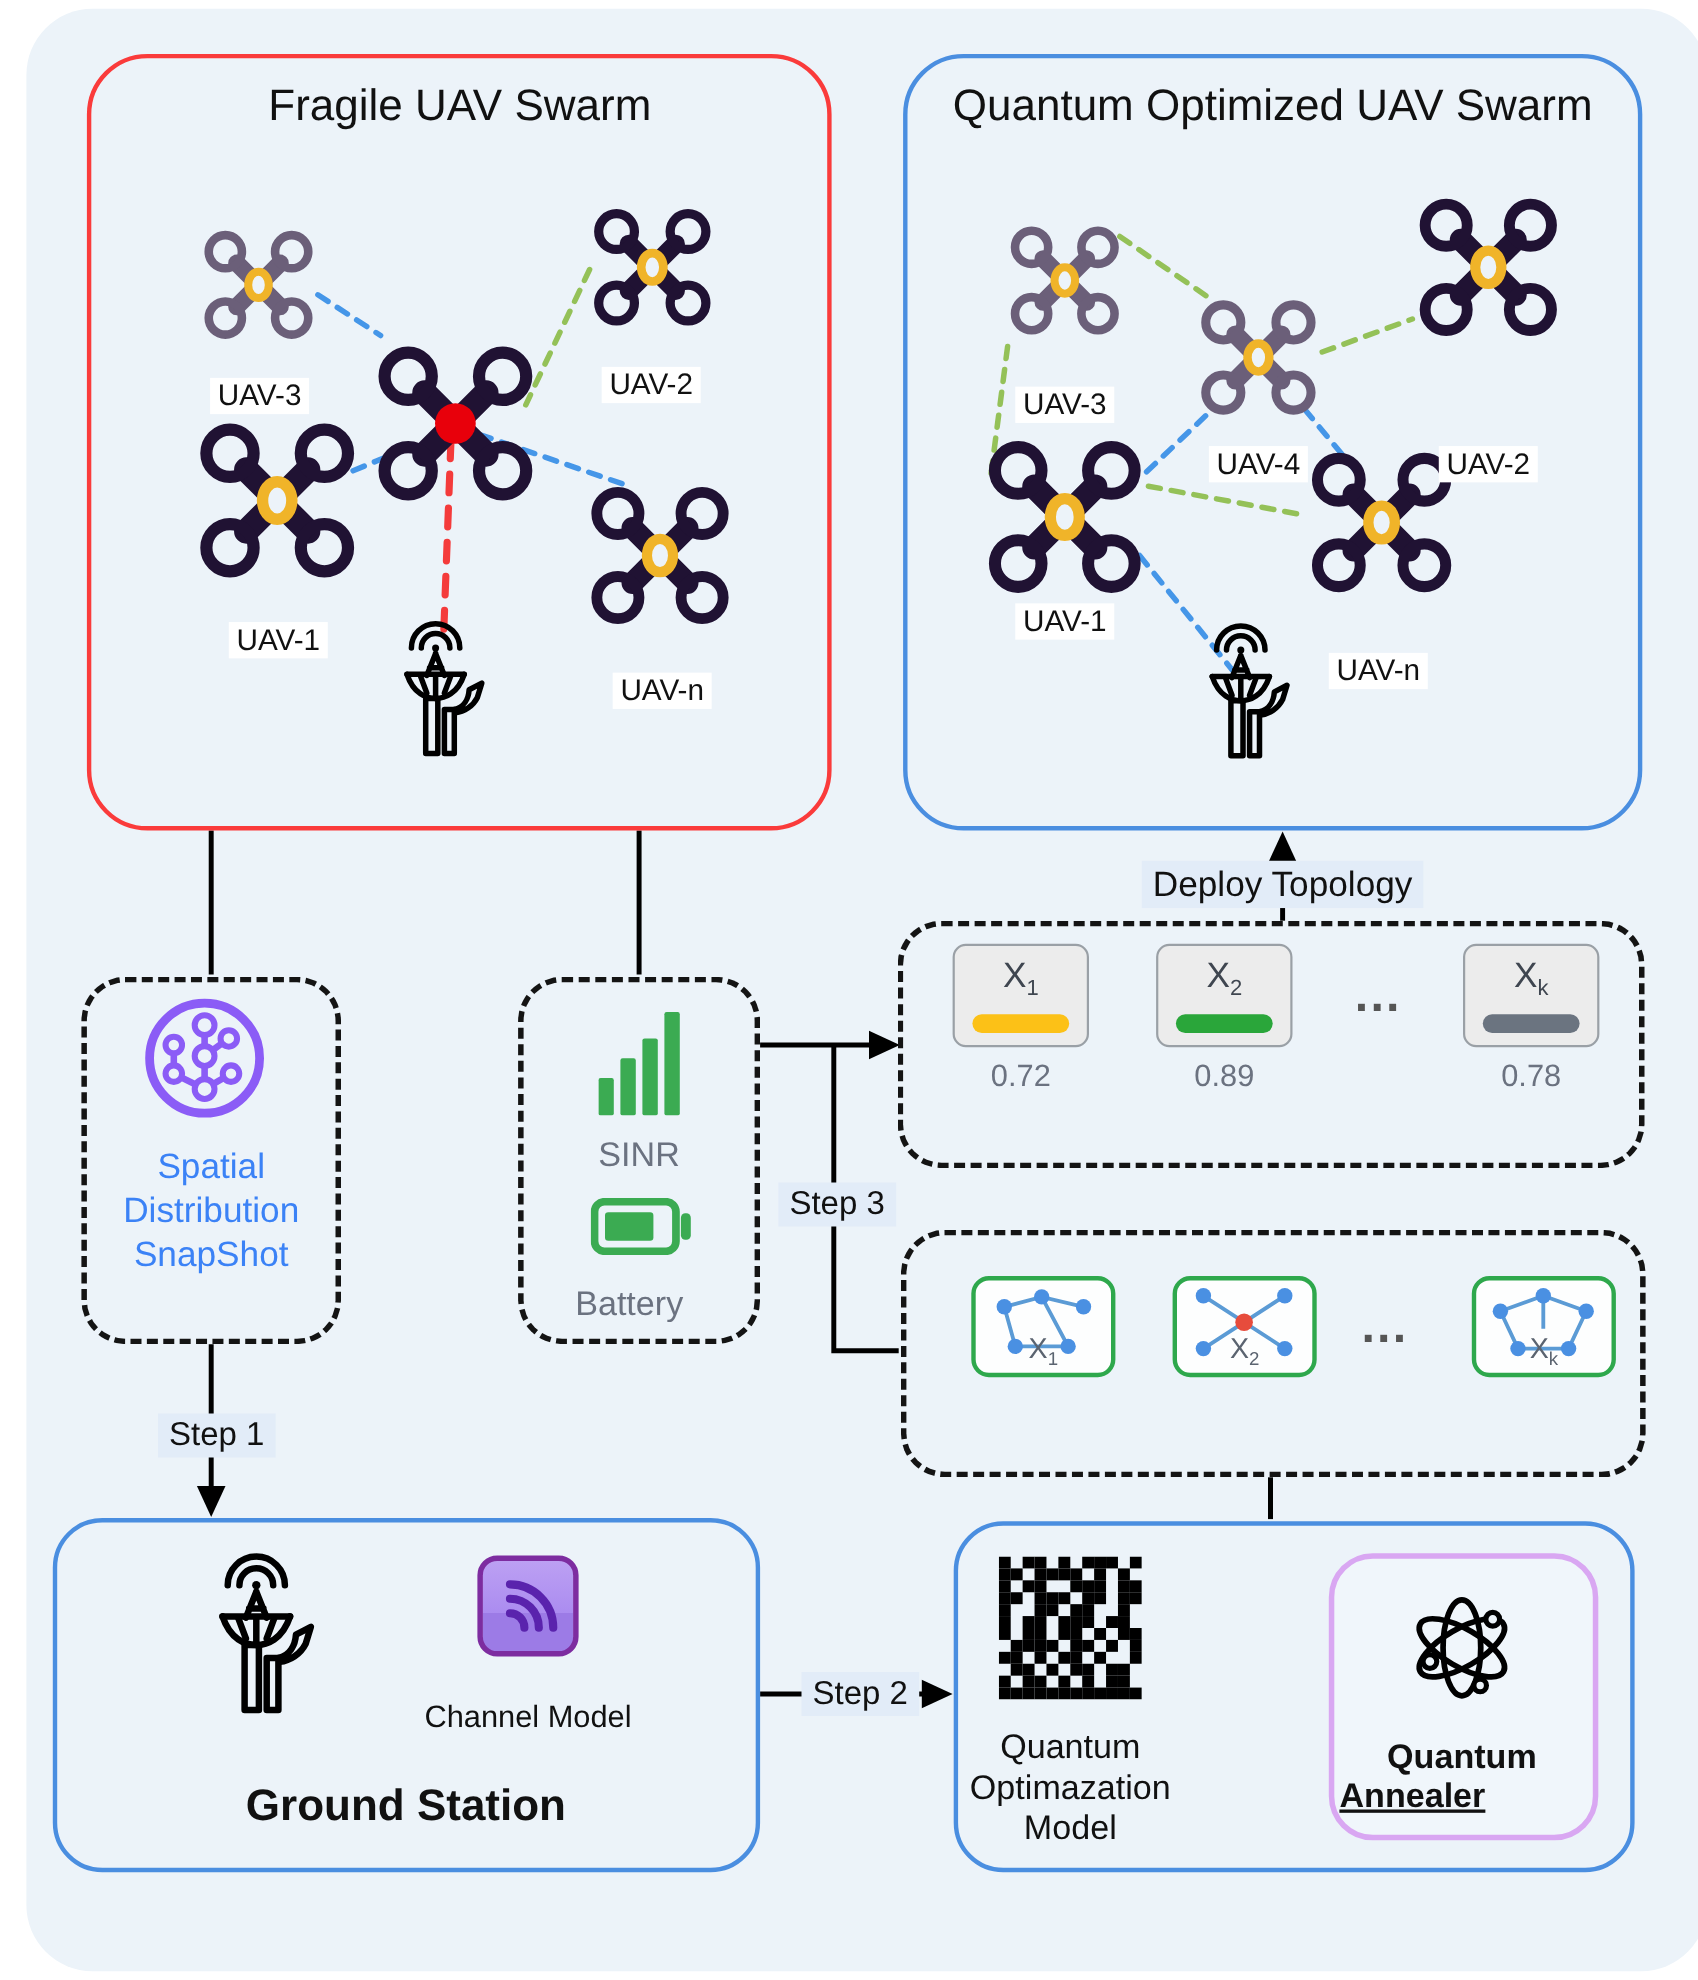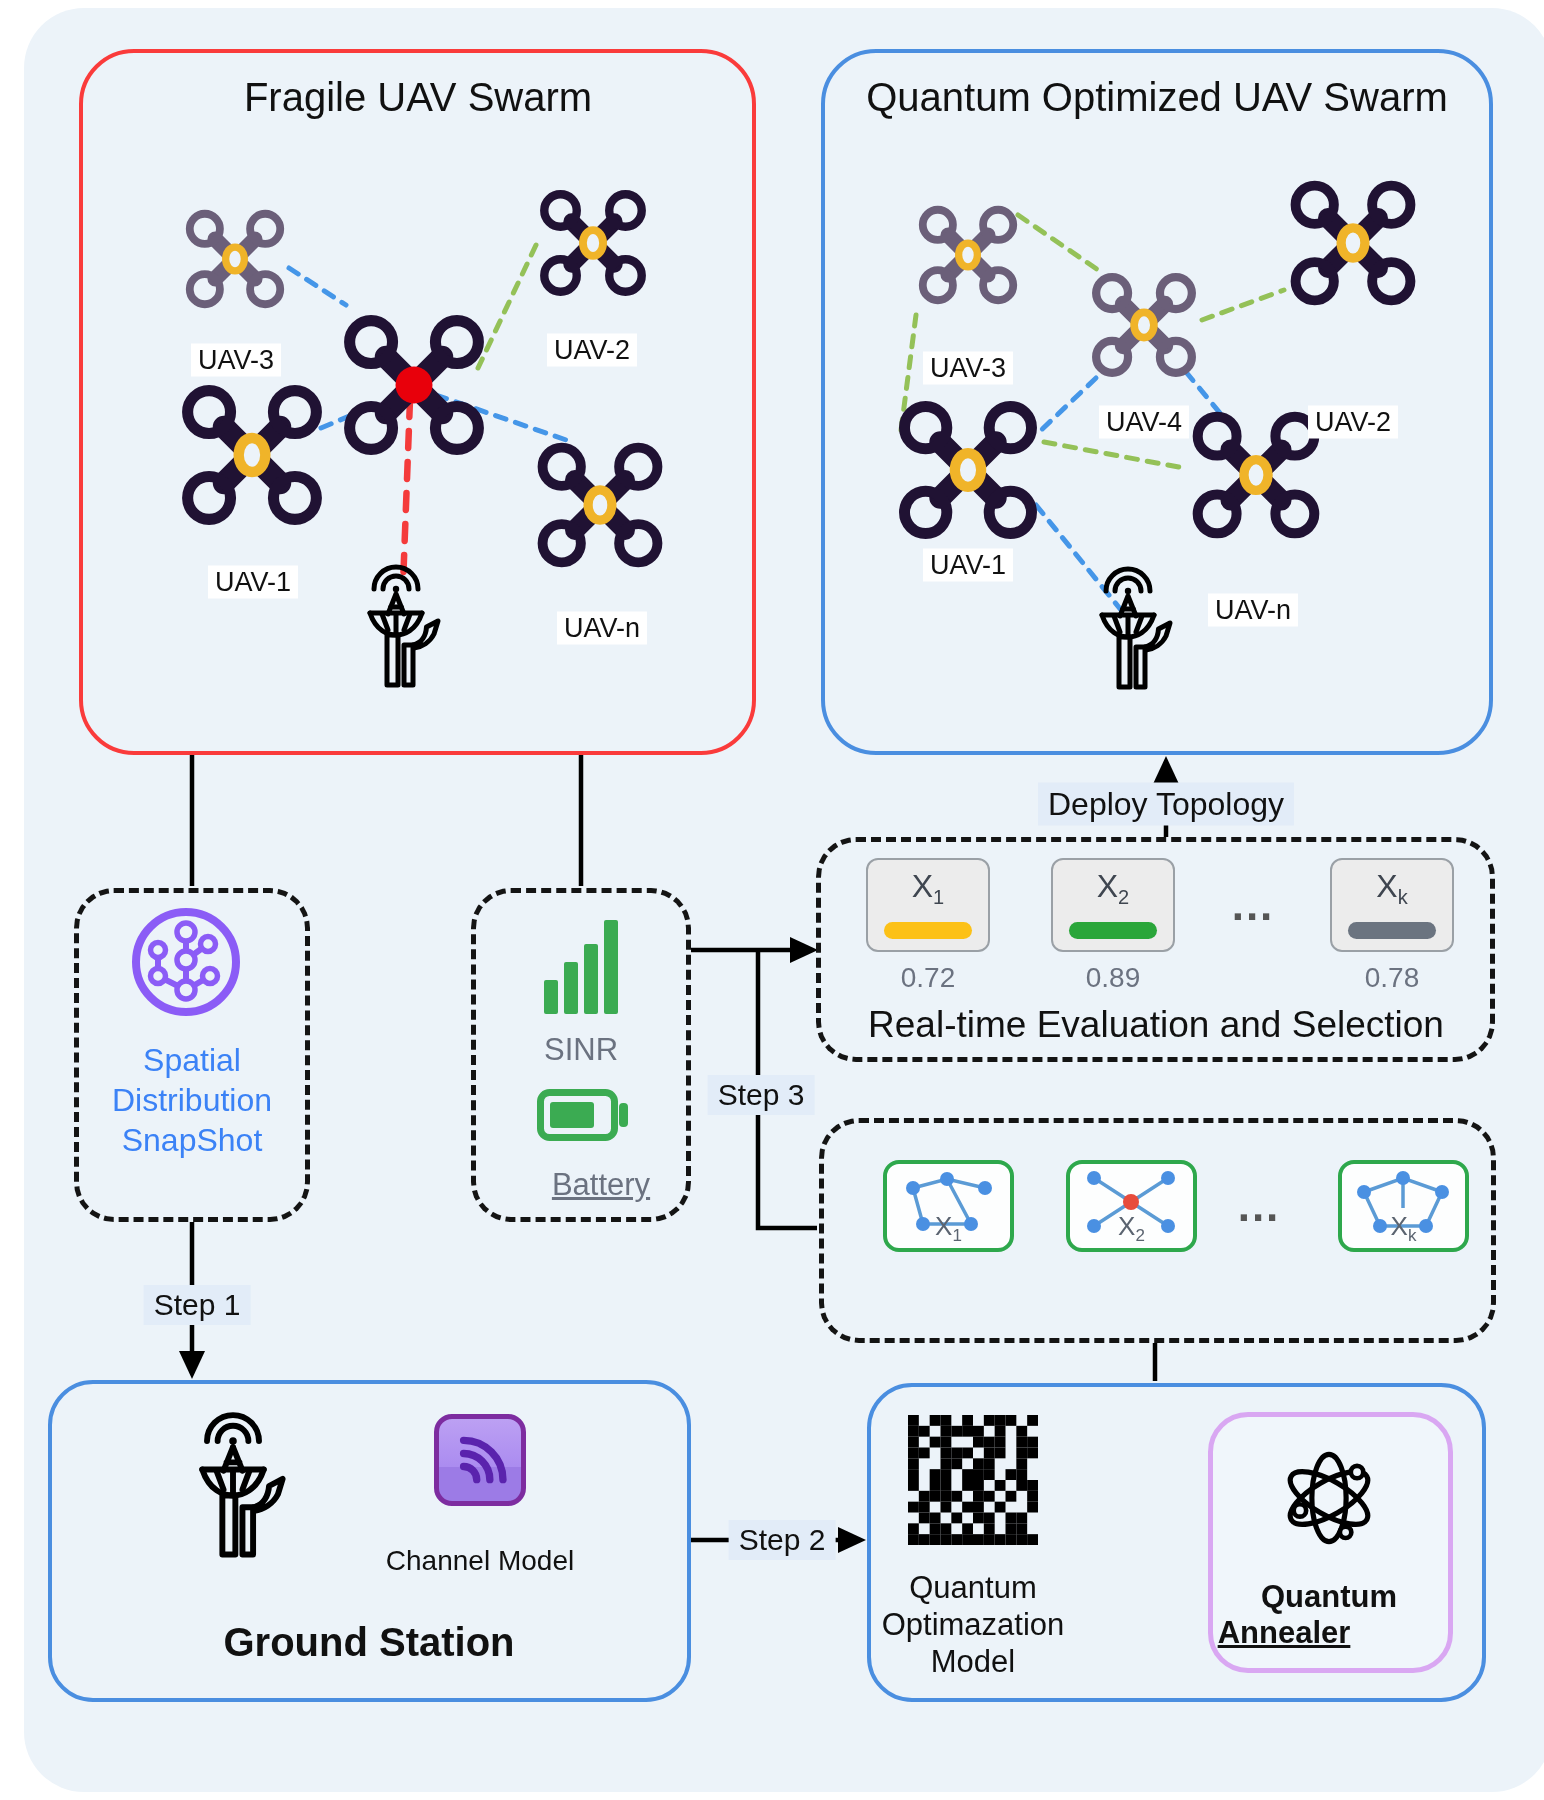--- a/index.html
+++ b/index.html
@@ -204,21 +204,21 @@
       <rect x="40" y="24" width="14" height="70" rx="2"></rect>
       <rect x="60" y="0" width="14" height="94" rx="2"></rect>
     </g>
   </svg>
   <div class="gray-label ctr" style="left:565px;top:1050px;">SINR</div>
   <svg class="icon" style="left:521px;top:1089px;width:92px;height:52px;" viewBox="0 0 92 52">
     <rect x="3.5" y="3.5" width="74" height="45" rx="9" stroke="#3bab52" stroke-width="7" fill="none"></rect>
     <rect x="13" y="13" width="44" height="26" rx="3" fill="#3bab52"></rect>
     <rect x="82" y="14" width="9" height="24" rx="4" fill="#3bab52"></rect>
   </svg>
-  <div class="gray-label ctr" style="left:585px;top:1185px;text-decoration:underline;">Battery</div>
+  <div class="gray-label ctr" style="left:556px;top:1185px;">Battery</div>
 
   <div class="step-label ctr" style="left:1150px;top:804px;font-size:32px;">Deploy Topology</div>
   <div class="step-label ctr" style="left:181px;top:1305px;">Step 1</div>
   <div class="step-label ctr" style="left:766px;top:1540px;">Step 2</div>
   <div class="step-label ctr" style="left:745px;top:1095px;">Step 3</div>
 
   <div class="box dashed" style="left:800px;top:837px;width:679px;height:225px;"></div>
   <div class="eval-card" style="left:850px;top:858px;">
     <span class="xl"><span>X</span><sub>1</sub></span>
     <div class="eval-bar bar-yellow"></div>
@@ -228,21 +228,20 @@
     <div class="eval-bar bar-green"></div>
   </div>
   <div class="dots ctr" style="left:1237px;top:905px;">...</div>
   <div class="eval-card" style="left:1314px;top:858px;">
     <span class="xl"><span>X</span><sub>k</sub></span>
     <div class="eval-bar bar-gray"></div>
   </div>
   <div class="value ctr" style="left:912px;top:978px;">0.72</div>
   <div class="value ctr" style="left:1097px;top:978px;">0.89</div>
   <div class="value ctr" style="left:1376px;top:978px;">0.78</div>
-  <div class="big-label ctr" style="left:1140px;top:1025px;">Real-time Evaluation and Selection</div>
 
   <div class="box dashed" style="left:803px;top:1118px;width:677px;height:225px;"></div>
   <div class="cand-card" style="left:867px;top:1160px;">
     <svg width="123" height="84" viewBox="0 0 123 84">
       <g stroke="#5b9bd5" stroke-width="3.5" fill="none">
         <path d="M26 24 L60 15 L98 24 M26 24 L36 60 L84 60 L60 15"></path>
       </g>
       <g fill="#4a90e2">
         <circle cx="26" cy="24" r="7"></circle>
           <circle cx="60" cy="15" r="7"></circle>

